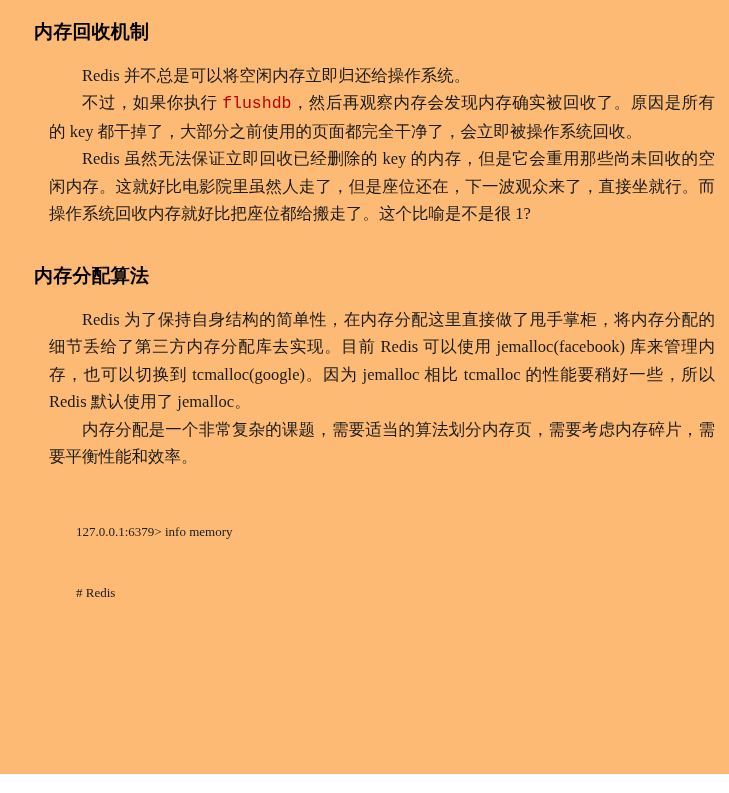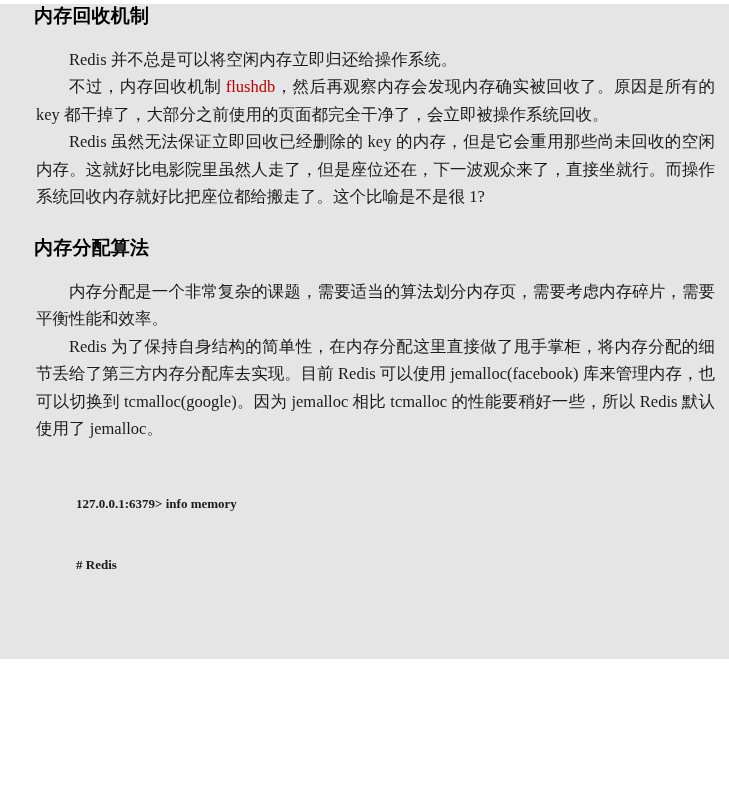--- a/index.html
+++ b/index.html
@@ -11,50 +11,50 @@
   body {
     width: 729px;
     height: 793px;
     overflow: hidden;
     font-family: "Liberation Serif", "DejaVu Serif", serif;
     color: #000000;
   }
   .page {
     position: relative;
     width: 729px;
-    height: 655px;
+    height: 774px;
     box-sizing: border-box;
-    padding: 0 0 0 0;
-    background: #e5e5e5;
+    padding: 16px 0 0 0;
+    background: #fdba74;
   }
   .doc-body {
     padding: 0 14px 0 34px;
   }
   h2.section-heading {
     font-family: "DejaVu Sans", "Liberation Sans", sans-serif;
     font-size: 19px;
     font-weight: bold;
     line-height: 1.25;
     letter-spacing: 0.2px;
     margin: 0 0 0 0;
     padding: 0;
     color: #000000;
   }
   .heading-block-first {
     margin-top: 4px;
     margin-bottom: 18px;
   }
   .heading-block-second {
-    margin-top: 25px;
+    margin-top: 36px;
     margin-bottom: 18px;
   }
   p.body-text {
     font-size: 16.5px;
     line-height: 27.5px;
-    margin: 0 0 0 2px;
+    margin: 0 0 0 15px;
     text-align: justify;
     text-justify: inter-ideograph;
     text-indent: 2em;
     color: #1a1a1a;
     word-break: break-word;
   }
   p.body-text + p.body-text {
     margin-top: 0px;
   }
   .code-block {
@@ -62,53 +62,52 @@
     padding: 0 0 0 42px;
     font-family: "Liberation Serif", "DejaVu Serif", serif;
     font-size: 13px;
     line-height: 20.5px;
     color: #1a1a1a;
     white-space: pre;
   }
   .code-line {
     display: block;
     white-space: pre;
-    font-weight: bold;
   }
   .kw-red {
     color: #c00000;
   }
   .latin {
-    font-family: Liberation Serif, serif;
+    font-family: Liberation Mono, monospace;
   }
 </style>
 </head>
 <body>
 
 <div class="page">
   <div class="doc-body">
 
     <div class="heading-block-first">
       <h2 class="section-heading">内存回收机制</h2>
     </div>
 
     <p class="body-text">Redis 并不总是可以将空闲内存立即归还给操作系统。</p>
 
 
-    <p class="body-text"><span>不过，内存回收机制 </span><span class="kw-red latin">flushdb</span><span>，然后再观察内存会发现内存确实被回收了。原因是所有的 key 都干掉了，大部分之前使用的页面都完全干净了，会立即被操作系统回收。</span></p>
+    <p class="body-text"><span>不过，如果你执行 </span><span class="kw-red latin">flushdb</span><span>，然后再观察内存会发现内存确实被回收了。原因是所有的 key 都干掉了，大部分之前使用的页面都完全干净了，会立即被操作系统回收。</span></p>
 
     <p class="body-text">Redis 虽然无法保证立即回收已经删除的 key 的内存，但是它会重用那些尚未回收的空闲内存。这就好比电影院里虽然人走了，但是座位还在，下一波观众来了，直接坐就行。而操作系统回收内存就好比把座位都给搬走了。这个比喻是不是很 1?</p>
 
     <div class="heading-block-second">
       <h2 class="section-heading">内存分配算法</h2>
     </div>
 
+    <p class="body-text">Redis 为了保持自身结构的简单性，在内存分配这里直接做了甩手掌柜，将内存分配的细节丢给了第三方内存分配库去实现。目前 Redis 可以使用 jemalloc(facebook) 库来管理内存，也可以切换到 tcmalloc(google)。因为 jemalloc 相比 tcmalloc 的性能要稍好一些，所以 Redis 默认使用了 jemalloc。</p>
+
     <p class="body-text">内存分配是一个非常复杂的课题，需要适当的算法划分内存页，需要考虑内存碎片，需要平衡性能和效率。</p>
-
-    <p class="body-text">Redis 为了保持自身结构的简单性，在内存分配这里直接做了甩手掌柜，将内存分配的细节丢给了第三方内存分配库去实现。目前 Redis 可以使用 jemalloc(facebook) 库来管理内存，也可以切换到 tcmalloc(google)。因为 jemalloc 相比 tcmalloc 的性能要稍好一些，所以 Redis 默认使用了 jemalloc。</p>
 
     <div class="code-block">
       <span class="code-line">127.0.0.1:6379&gt; info memory</span>
       <span class="code-line"># Redis</span>
       
       
       
       
       
     </div>

